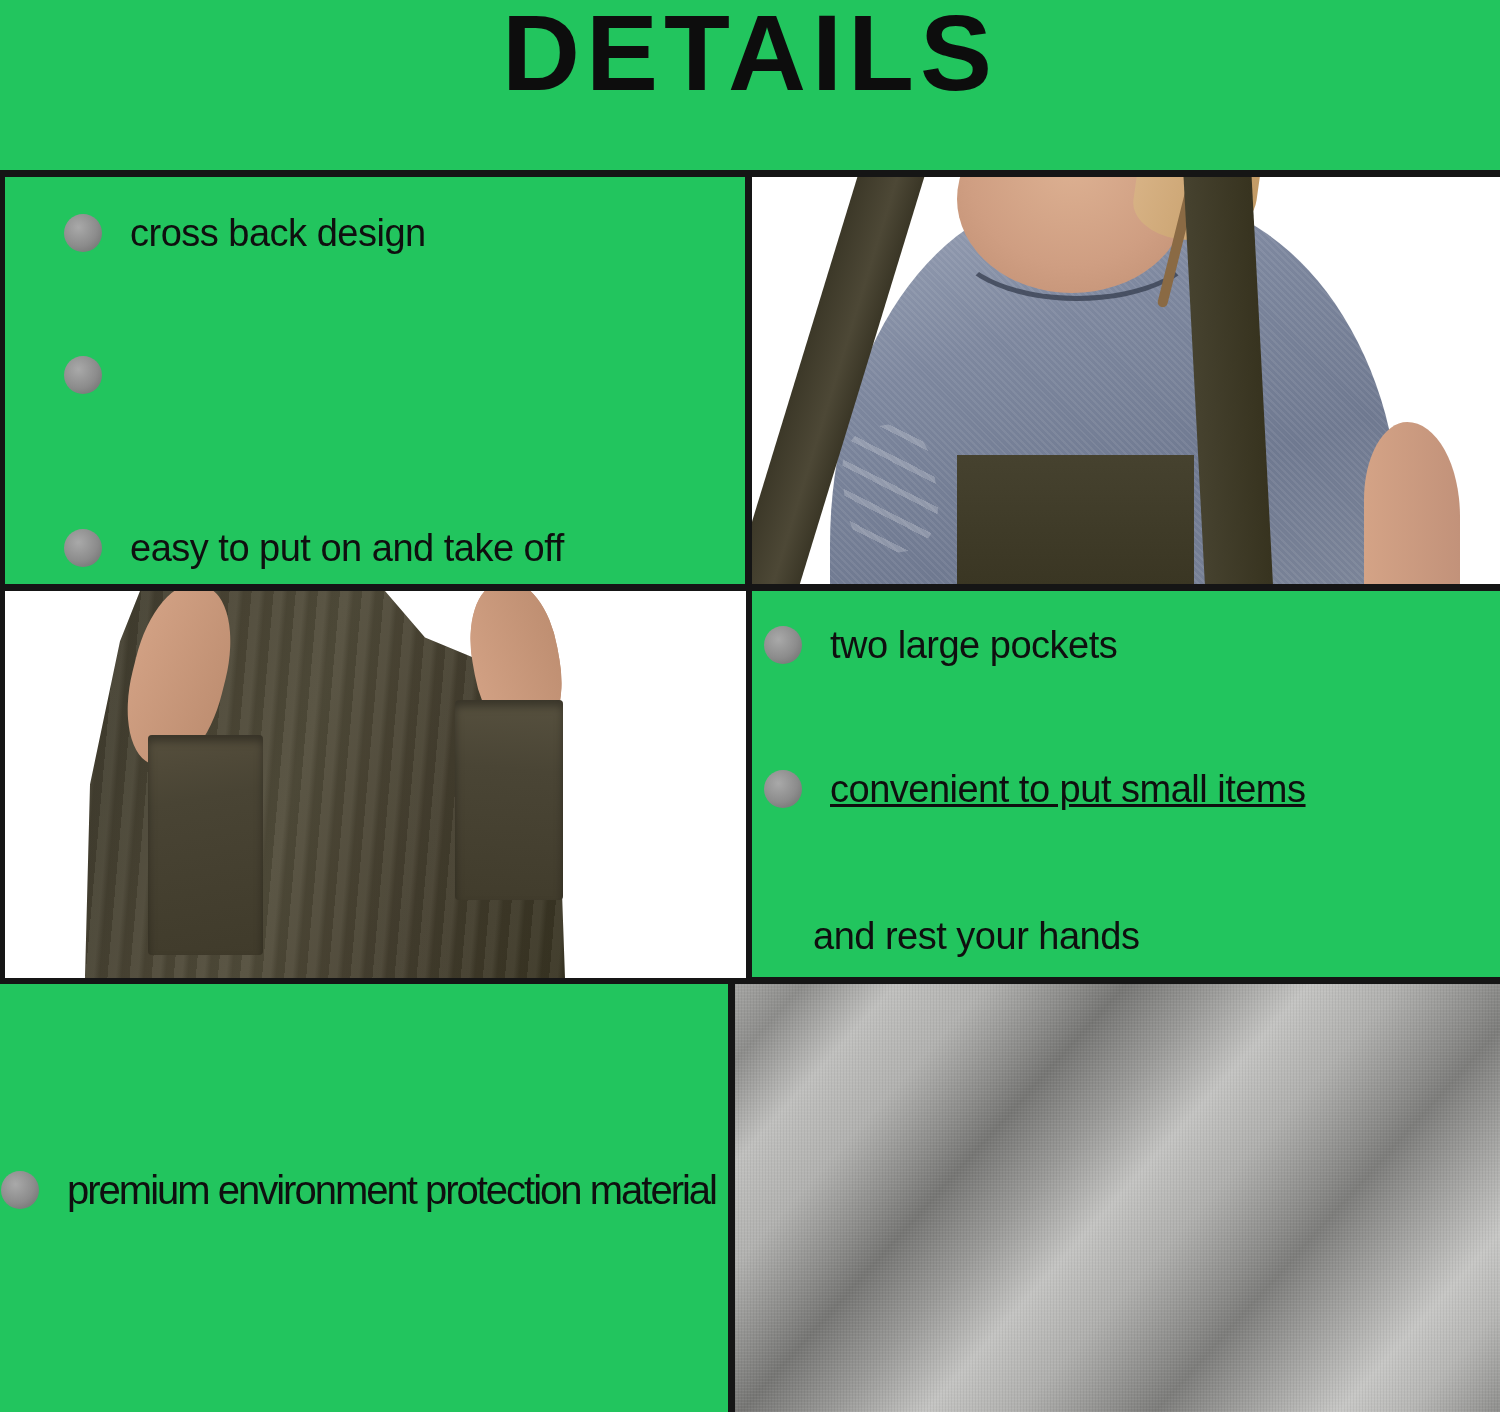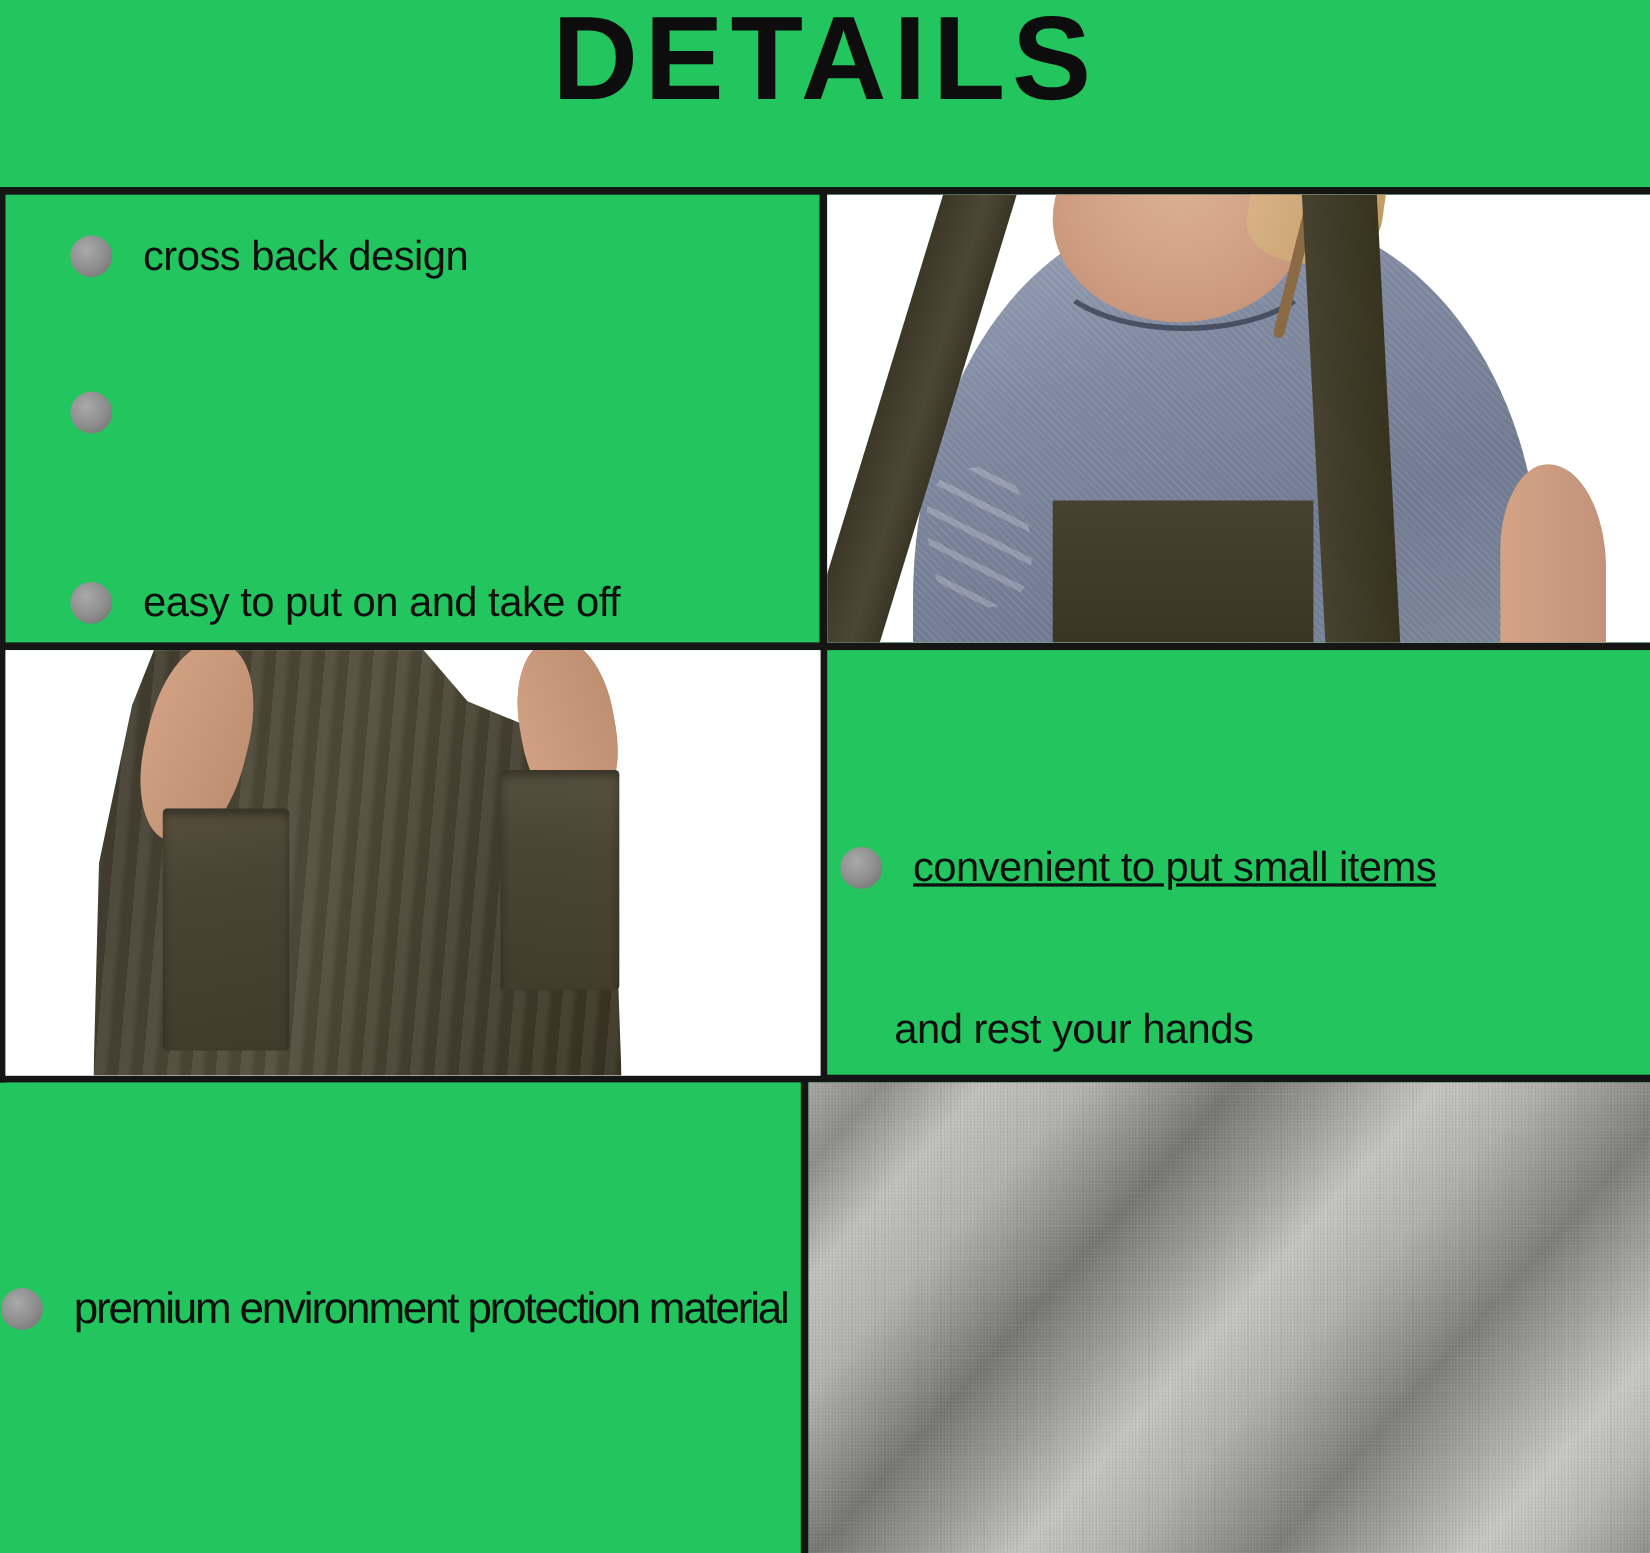--- a/index.html
+++ b/index.html
@@ -142,20 +142,24 @@
     <span>cross back design</span>
   </div>
   <div class="feature" id="feat-2">
     <span class="dot"></span>
   </div>
   <div class="feature" id="feat-3">
     <span class="dot"></span>
     <span>easy to put on and take off</span>
   </div>
 
+  <div class="feature" id="feat-4">
+    <span class="dot"></span>
+    <span>two large pockets</span>
+  </div>
   <div class="feature" id="feat-5">
     <span class="dot"></span>
     <span>convenient to put small items</span>
   </div>
   <div class="feature no-dot" id="feat-6">
     <span>and rest your hands</span>
   </div>
 
   <div class="feature" id="feat-7">
     <span class="dot"></span>

